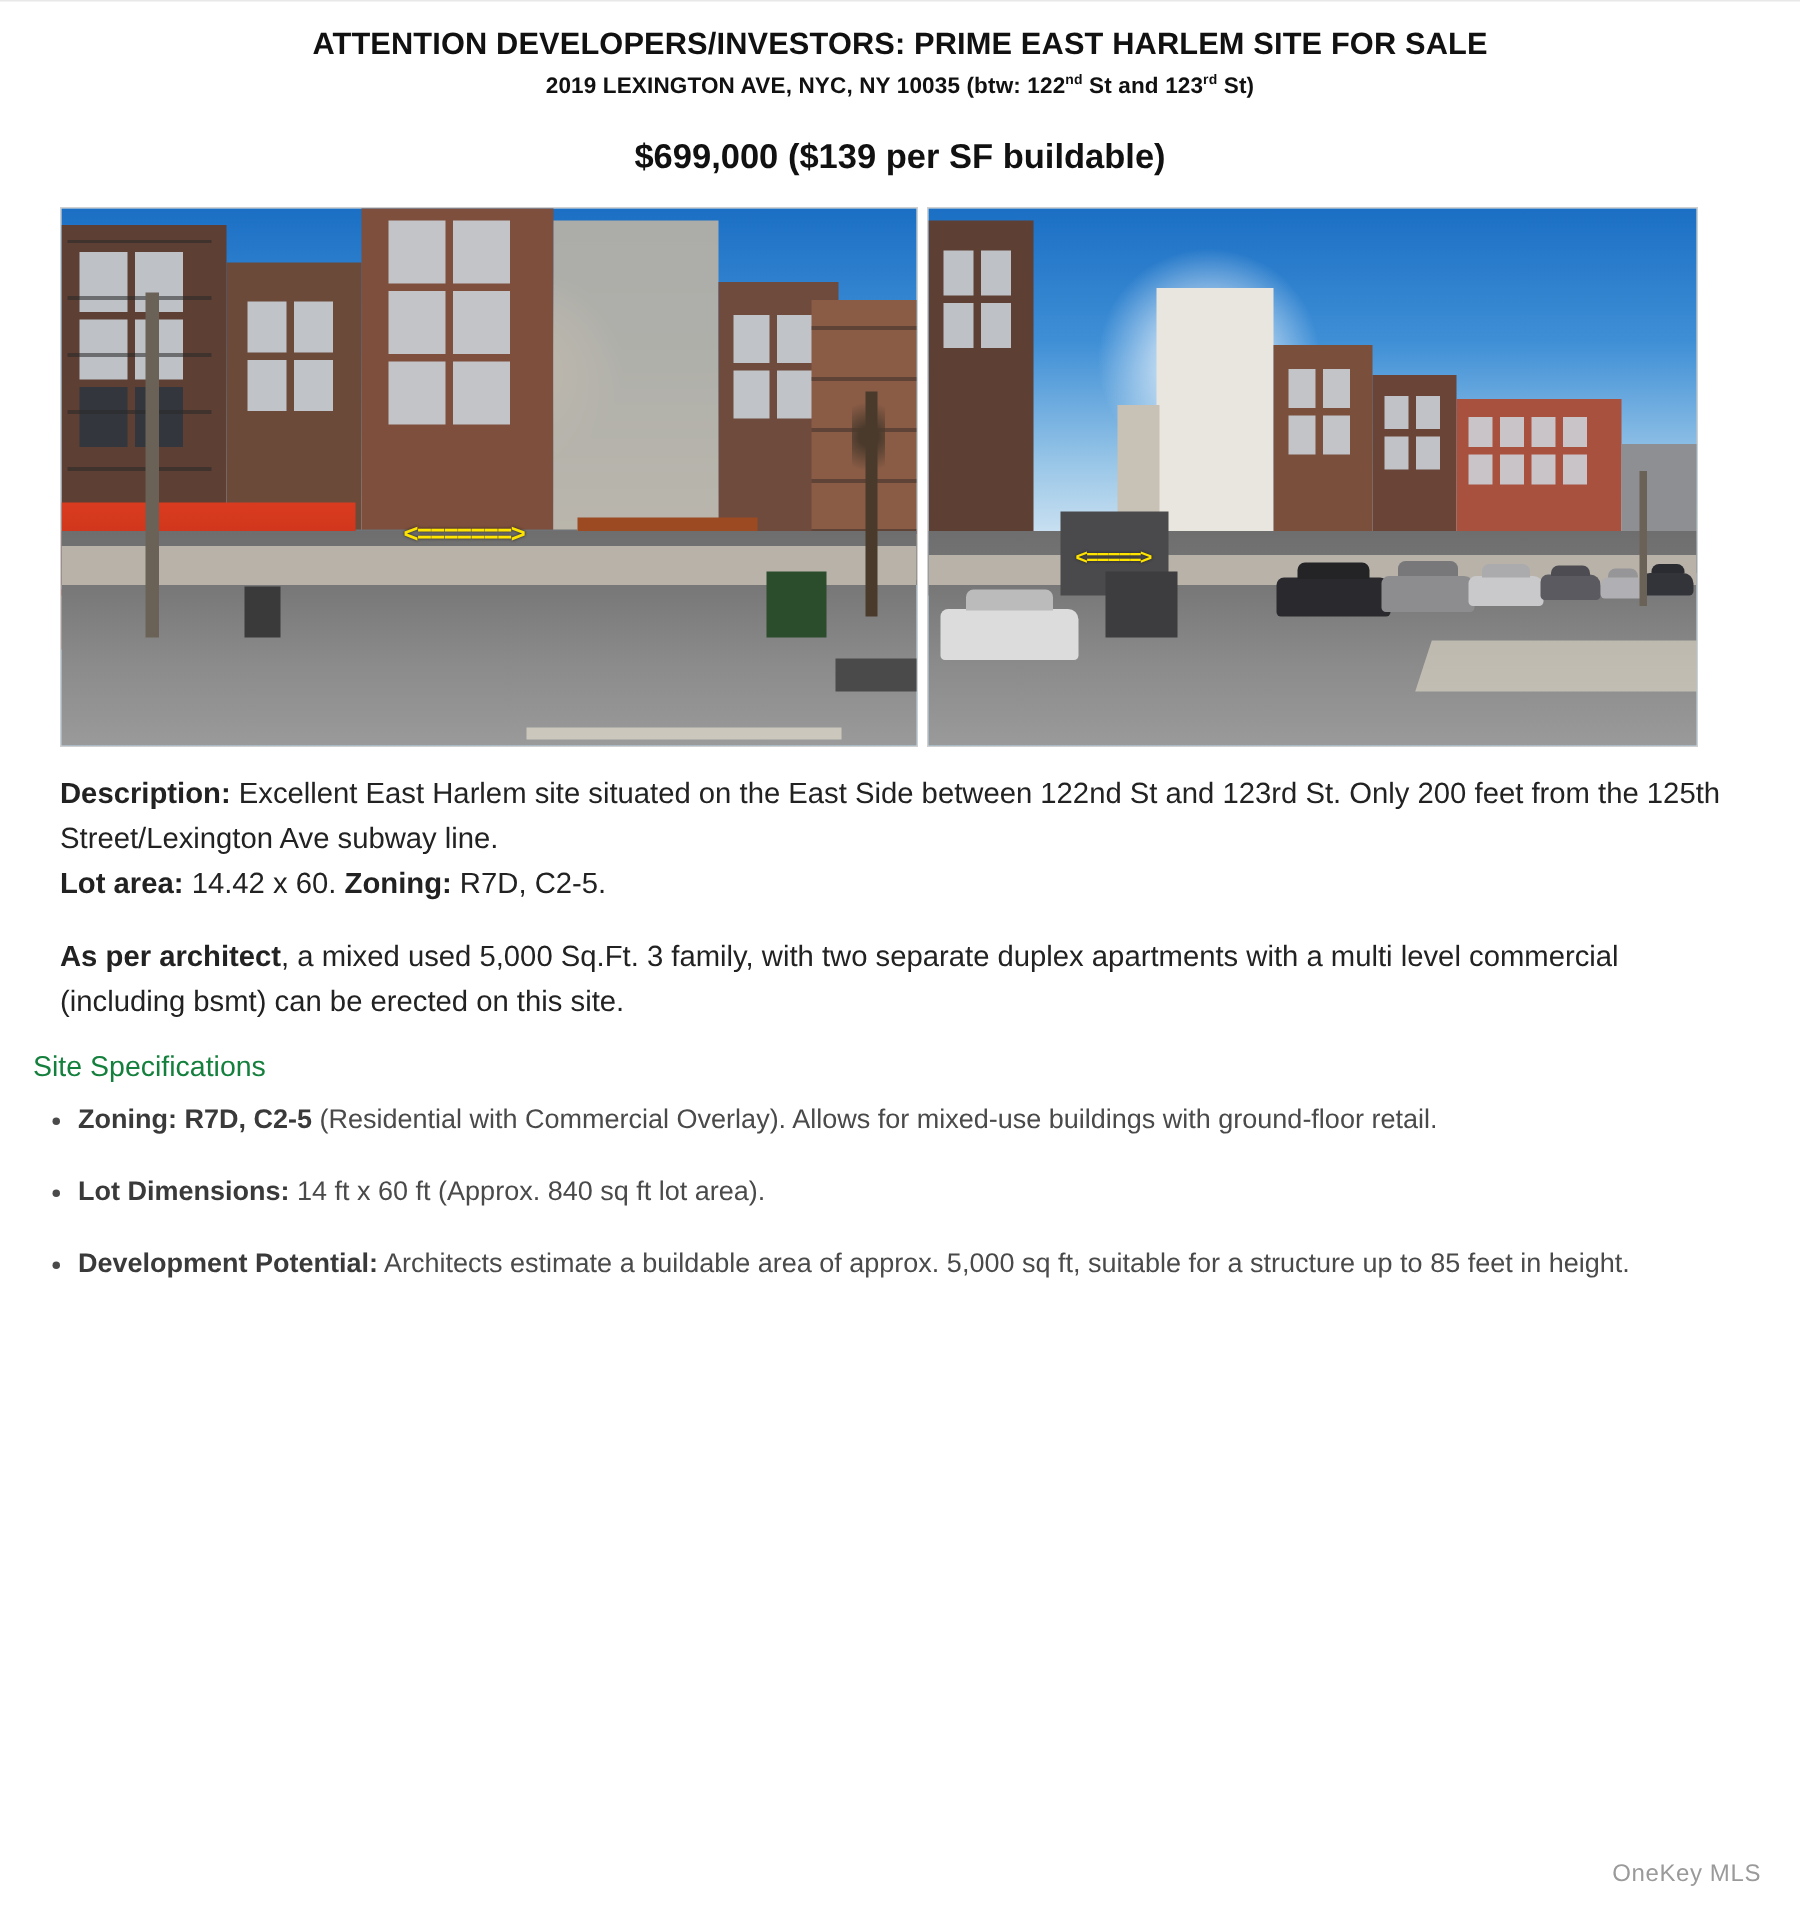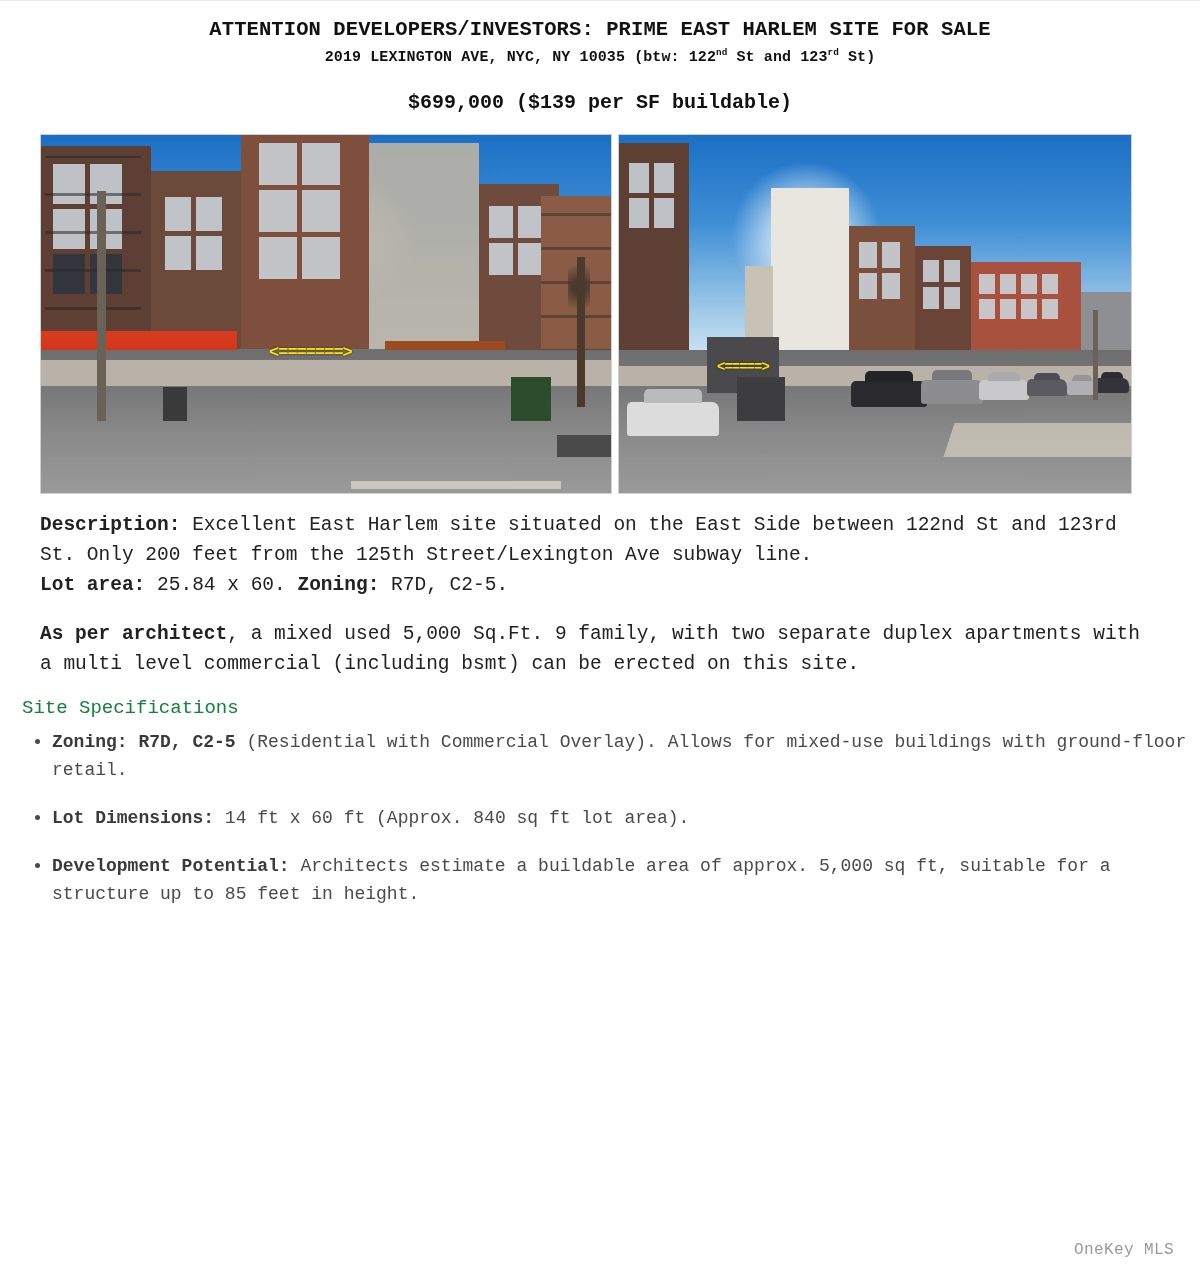--- a/index.html
+++ b/index.html
@@ -10,39 +10,38 @@
     font-family: "Liberation Sans", sans-serif;
     color: #1a1a1a;
     overflow: hidden;
   }
   .page {
     position: relative;
     width: 1200px;
     height: 1273px;
     background: #fff;
     padding: 0;
-    font-family: Liberation Mono, monospace;
   }
   
   .header {
     text-align: center;
     padding-top: 14px;
   }
   .header .line {
     font-weight: bold;
     font-size: 20.5px;
     letter-spacing: 0.1px;
     color: #111;
     line-height: 1.55;
   }
   .header .line2 { font-size: 15px; }
   .header sup { font-size: 0.62em; vertical-align: super; }
   .price {
     font-weight: bold;
-    font-size: 20px;
+    font-size: 23px;
     margin-top: 22px;
     color: #111;
   }
 
   
   .photos {
     display: flex;
     gap: 6px;
     margin: 20px 40px 0 40px;
   }
@@ -324,25 +323,25 @@
       <div class="car" style="left:476px; bottom:28%; width:34px; height:15px; background:#33343a;"></div>
 
       <div class="bld" style="left:118px; bottom:20%; width:48px; height:44px; background:#3d3d3f;"></div>
       <div class="pole" style="left:474px; bottom:26%; width:5px; height:90px;"></div>
     </div>
   </div>
 
   <div class="body">
     <p>
       <b>Description:</b><span> Excellent East Harlem site situated on the East Side between 122nd St and 123rd St. Only 200 feet from the 125th Street/Lexington Ave subway line.</span><br>
-      <b>Lot area:</b><span> 25.84 x 60. </span><b>Zoning:</b><span> R7D, C2-5.</span>
+      <b>Lot area:</b><span> 14.42 x 60. </span><b>Zoning:</b><span> R7D, C2-5.</span>
     </p>
 
     <p>
-      <b>As per architect</b><span>, a mixed used 5,000 Sq.Ft. 9 family, with two separate duplex apartments with a multi level commercial (including bsmt) can be erected on this site.</span>
+      <b>As per architect</b><span>, a mixed used 5,000 Sq.Ft. 3 family, with two separate duplex apartments with a multi level commercial (including bsmt) can be erected on this site.</span>
     </p>
 
   </div>
 
   <div class="spec-title">Site Specifications</div>
 
   <ul class="specs">
     <li>
       <b>Zoning: R7D, C2-5</b><span> (Residential with Commercial Overlay). Allows for mixed-use buildings with ground-floor retail.</span>
     </li>

